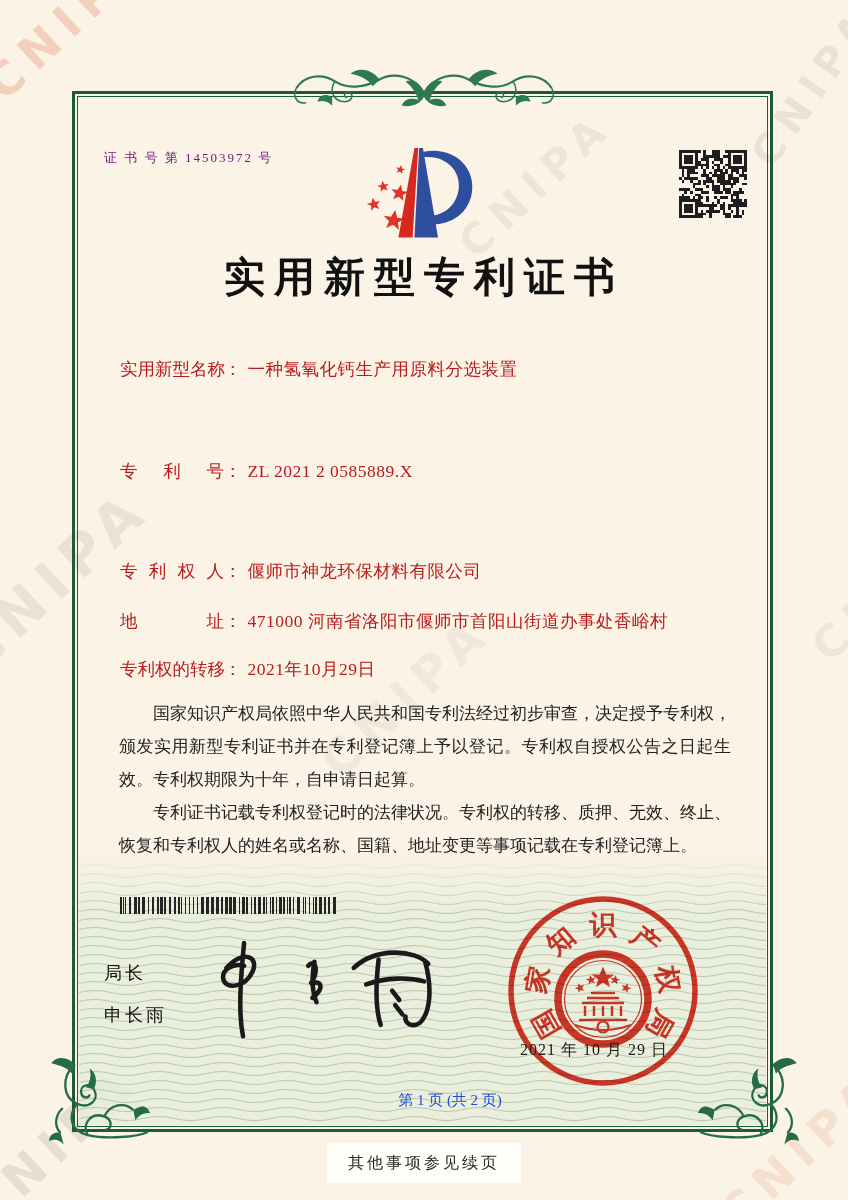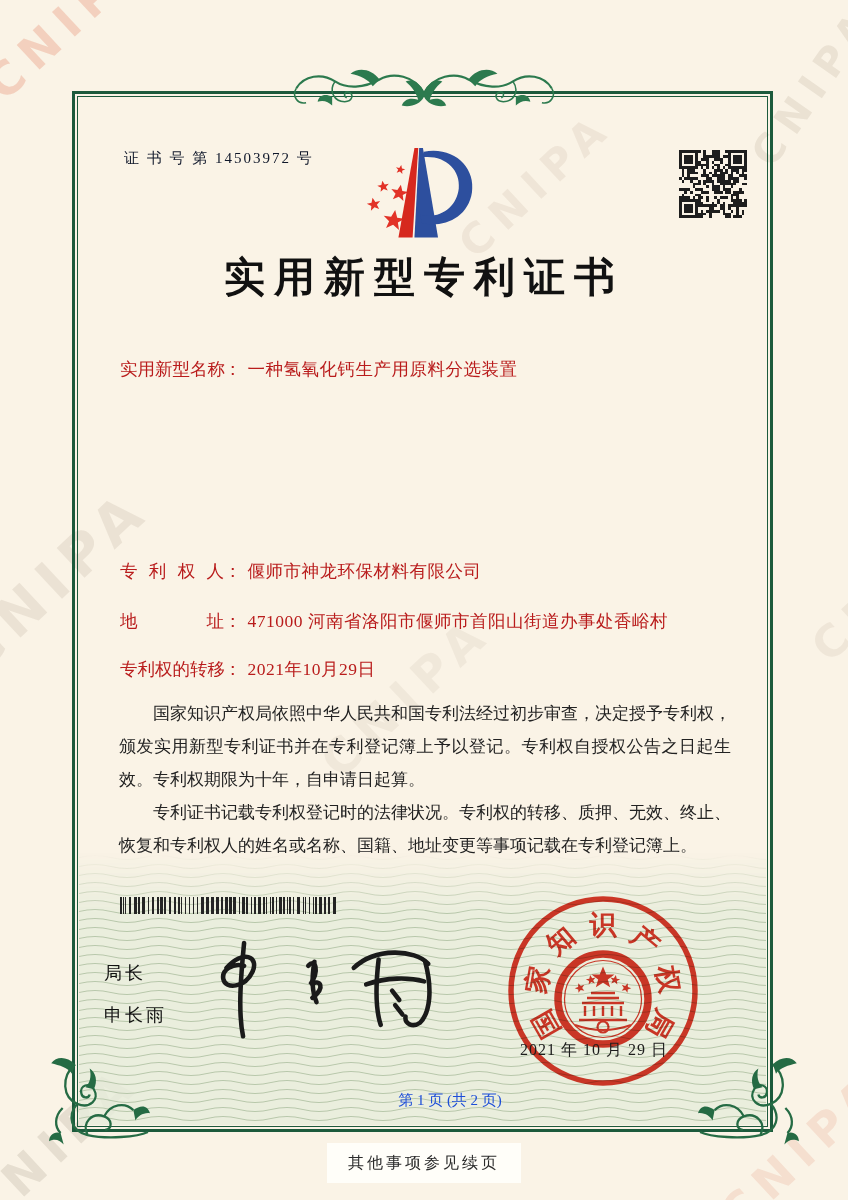--- a/index.html
+++ b/index.html
@@ -26,21 +26,21 @@
          border:3px solid #1c5a3c; box-sizing:border-box;}
   .frame::after{content:""; position:absolute; inset:2px; border:1px solid #1c5a3c; pointer-events:none;}
   .band{position:absolute; left:4px; right:4px; bottom:4px; height:272px; overflow:hidden;}
   .band svg{display:block; -webkit-mask-image:linear-gradient(180deg,transparent 0,#000 22%);
             mask-image:linear-gradient(180deg,transparent 0,#000 22%);}
   .ornament{position:absolute; pointer-events:none;}
   .orn-top{left:279px; top:64px; width:290px; height:58px;}
   .orn-bl{left:46px;  top:1056px; width:104px; height:104px;}
   .orn-br{left:698px; top:1056px; width:104px; height:104px; transform:scaleX(-1);}
   
-  .cert-no{position:absolute; left:104px; top:149px; font-size:15px; letter-spacing:2px; color:#0f172a;margin-left:20px;}
+  .cert-no{position:absolute; left:104px; top:149px; font-size:13px; letter-spacing:2px; color:#701a75;}
   .logo{position:absolute; left:356px; top:136px; width:132px; height:120px;}
   .qr{position:absolute; left:679px; top:150px; width:68px; height:68px;
       display:grid; grid-template-columns:repeat(25,1fr); grid-template-rows:repeat(25,1fr); background:#faf3e6;}
   .qr i{display:block;}
   .qr i.d{background:#1e1e1e;}
   .title{position:absolute; left:0; top:250px; width:848px; text-align:center;
          font-size:41px; font-weight:bold; letter-spacing:9px; color:#111;}
   
   .field{position:absolute; left:120px; width:620px; font-size:17.5px; color:#b91c1c; white-space:nowrap;}
   .field .lab{display:inline-block; width:104px; text-align:justify; text-align-last:justify; vertical-align:bottom;}
@@ -791,20 +791,23 @@
       <i class="d"></i>
       <i class="d"></i>
       <i></i>
       <i></i>
     </div>
 
   <div class="title">实用新型专利证书</div>
 
   <div class="field f1">
     <span class="lab">实用新型名称</span><span class="col">：</span><span class="val">一种氢氧化钙生产用原料分选装置</span>
+  </div>
+  <div class="field f3">
+    <span class="lab">专利号</span><span class="col">：</span><span class="val">ZL 2021 2 0585889.X</span>
   </div>
   <div class="field f5">
     <span class="lab">专利权人</span><span class="col">：</span><span class="val">偃师市神龙环保材料有限公司</span>
   </div>
   <div class="field f6">
     <span class="lab">地址</span><span class="col">：</span><span class="val">471000 河南省洛阳市偃师市首阳山街道办事处香峪村</span>
   </div>
   <div class="field fgrant">
     <span class="lab">专利权的转移</span><span class="col">：</span><span class="val">2021年10月29日</span>
   </div>

